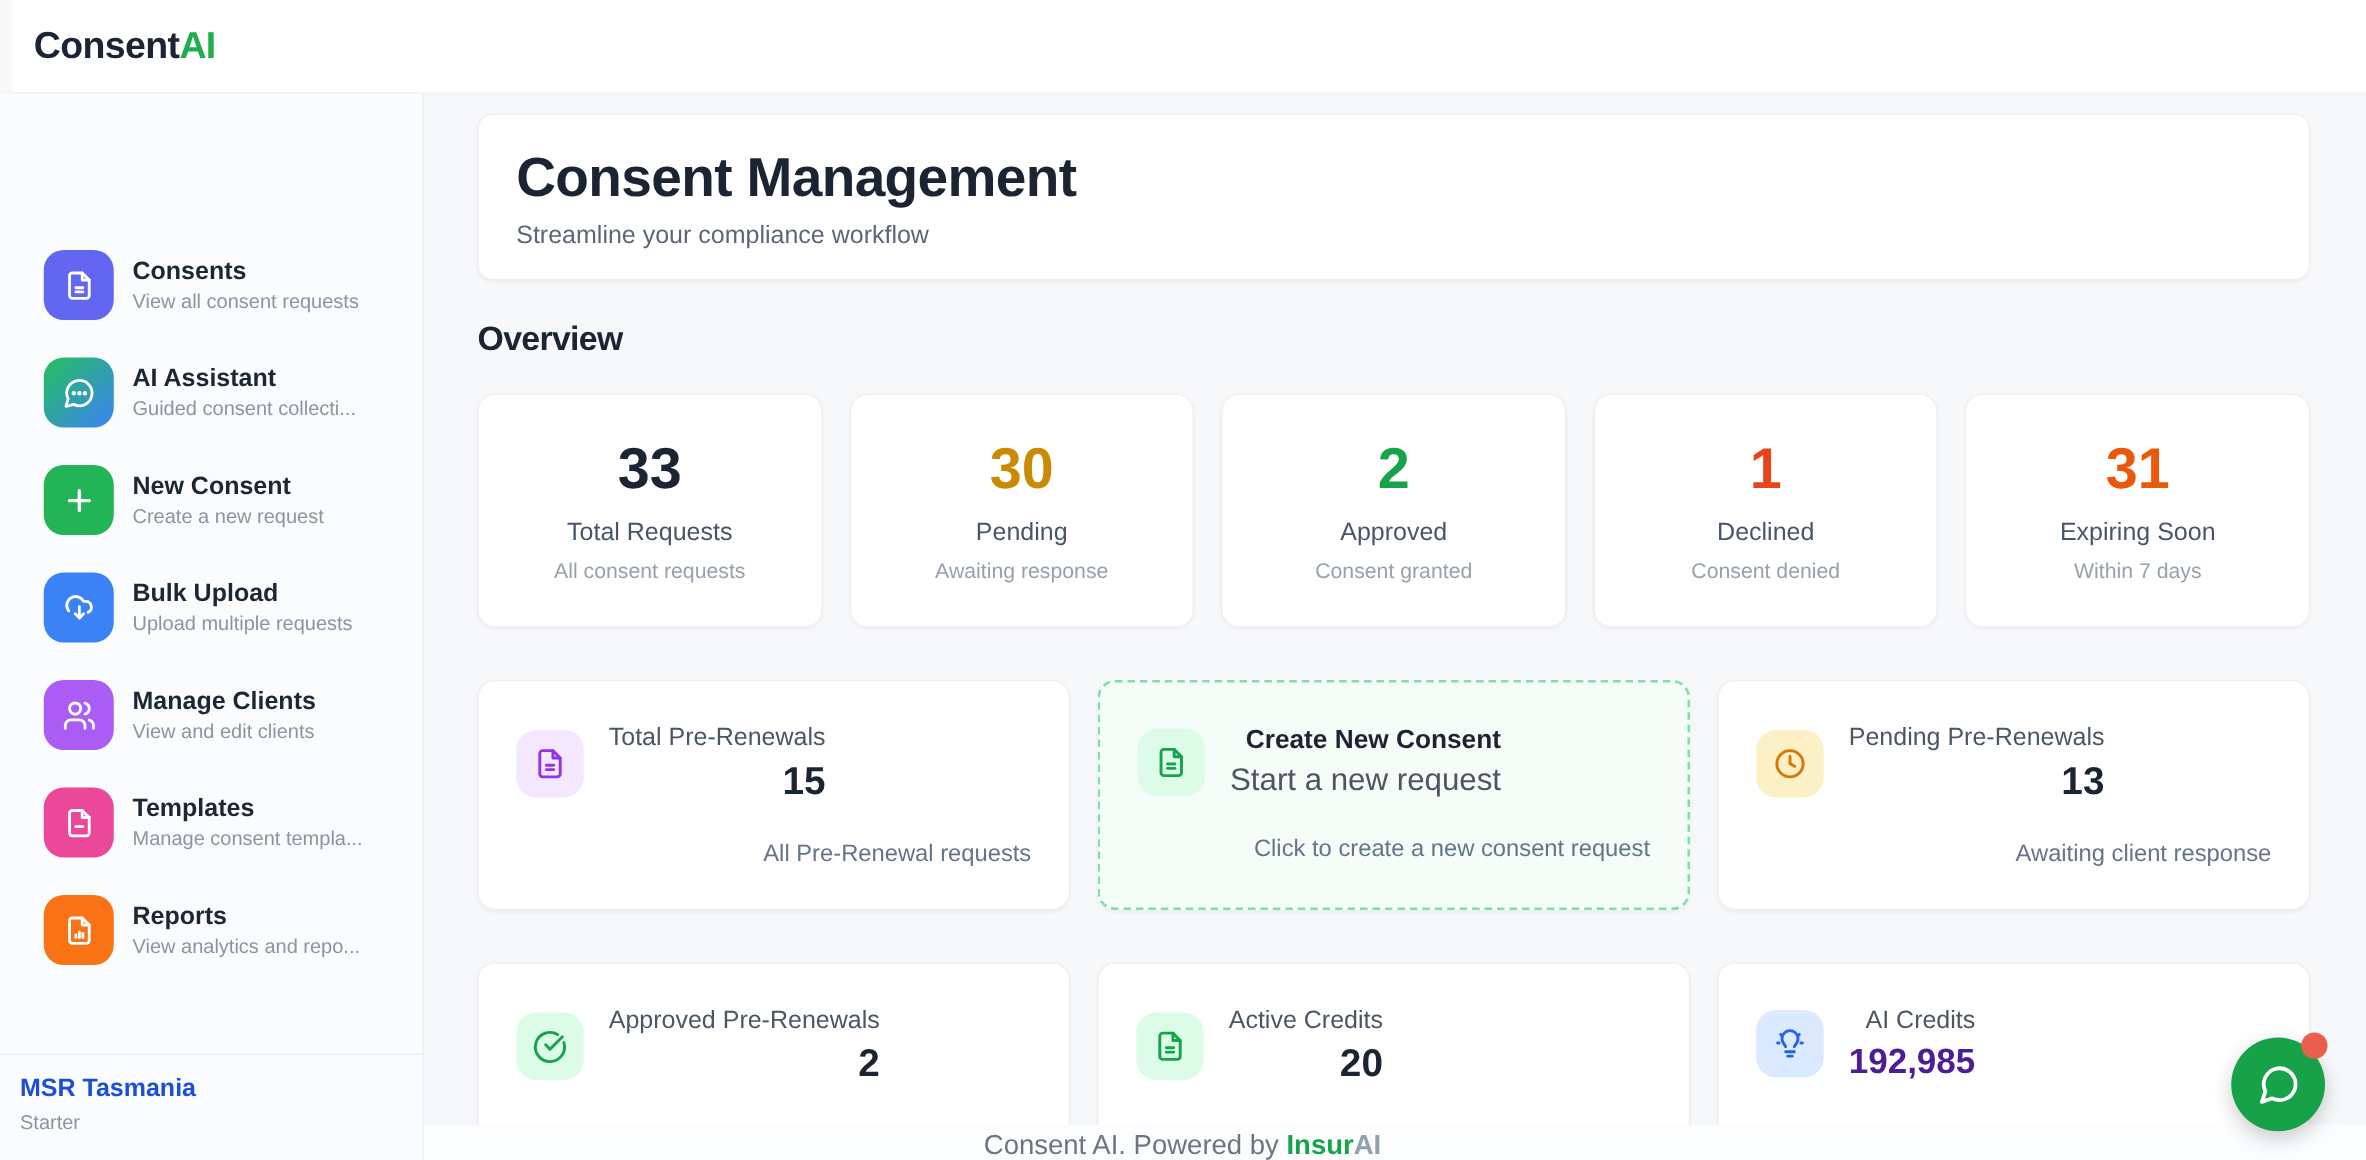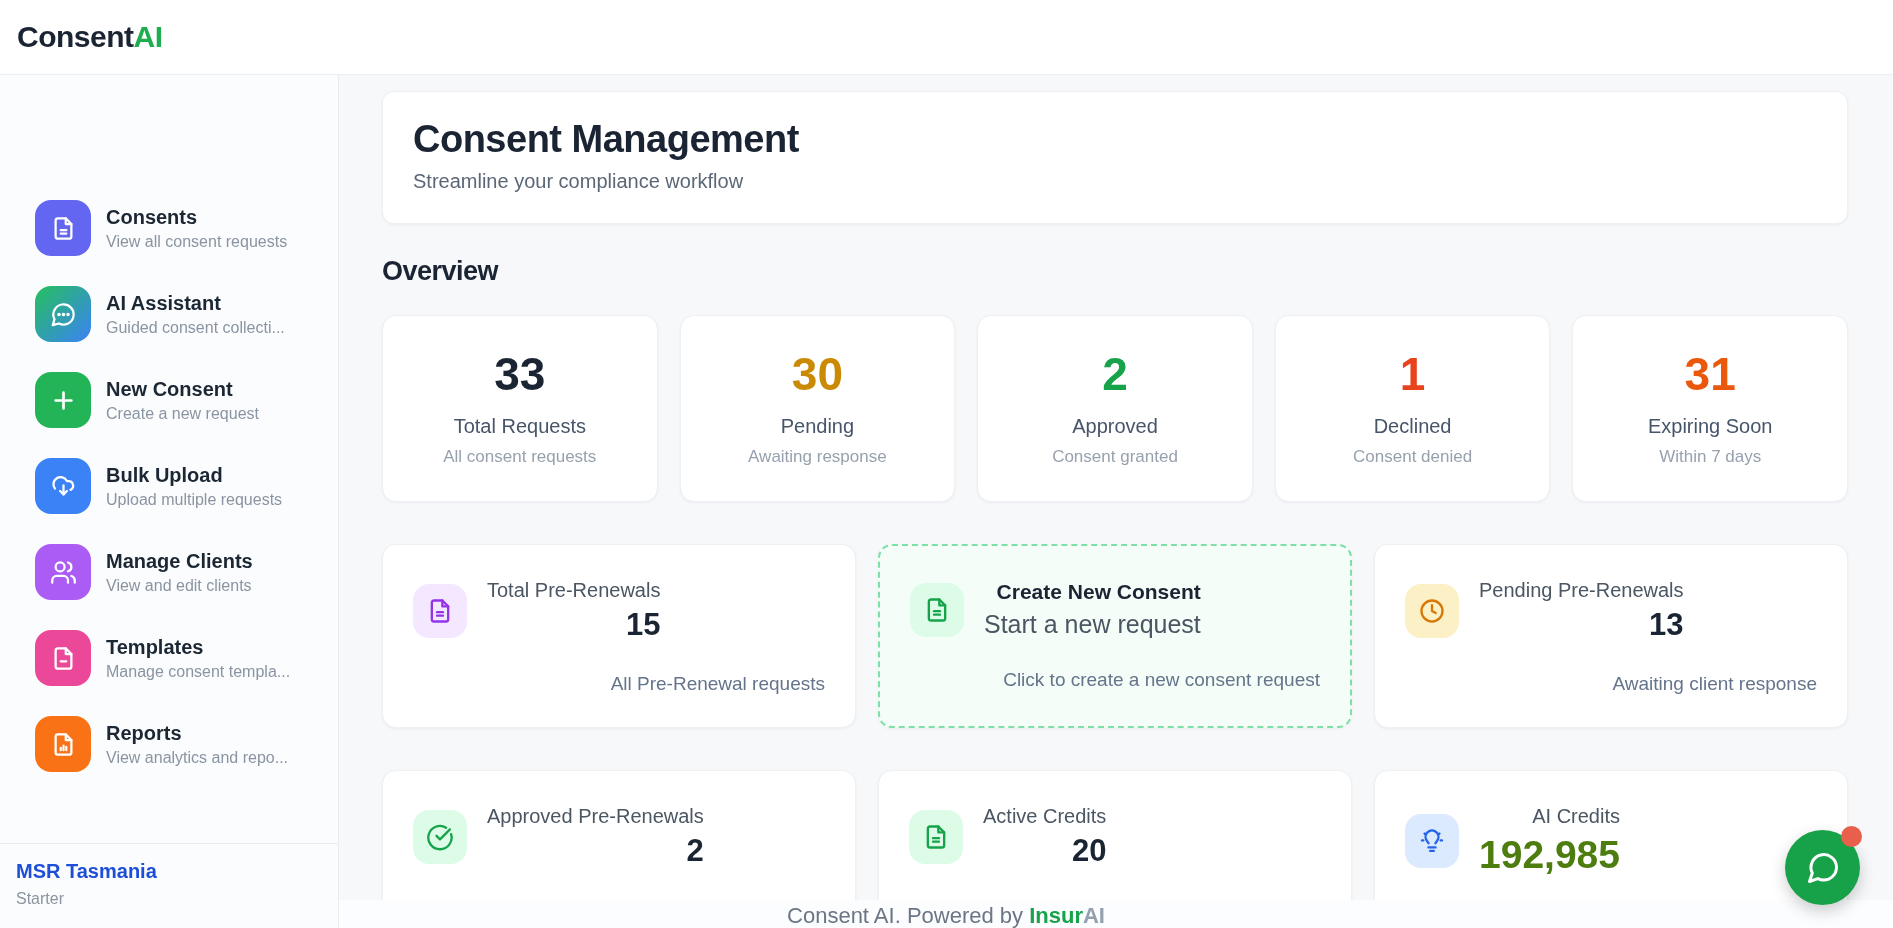--- a/index.html
+++ b/index.html
@@ -6,21 +6,21 @@
   html,body { width: 1893px; height: 928px; }
   body {
     font-family: "Liberation Sans", sans-serif;
     background: #f7f8fa;
     position: relative;
     overflow: hidden;
     color: #1a2433;
   }
   
   .topbar {
-    position: absolute; top: 0; left: 0; right: 0; height: 75px;
+    position: absolute; top: 0; left: 10px; right: 0; height: 75px;
     background: #ffffff; border-bottom: 1px solid #eceef1; z-index: 30;
     display: flex; align-items: center; padding-left: 17px;
   }
   .logo { font-size: 30px; font-weight: 800; letter-spacing: -0.5px; cursor: pointer; }
   .logo .dark { color: #1a2433; }
   .logo .accent { color: #1eae4f; }
   
   .sidebar {
     position: absolute; top: 75px; left: 0; bottom: 0; width: 339px;
     background: #fbfcfd; border-right: 1px solid #e9ecf0; z-index: 20;
@@ -48,21 +48,21 @@
   }
   .account-name { font-size: 20px; font-weight: 700; color: #1d4ed8; }
   .account-plan { font-size: 16px; color: #8a94a2; margin-top: 7px; }
   
   .main { position: absolute; top: 75px; left: 339px; right: 0; bottom: 0; padding: 16px 45px 0 43px; }
   .card {
     background: #ffffff; border: 1px solid #eef0f3; border-radius: 14px;
     box-shadow: 0 1px 3px rgba(16,24,40,0.05);
   }
   .hero { height: 133px; padding: 26px 30px; border-radius: 12px; }
-  .hero-title { font-size: 38px; font-weight: 800; color: #1a2433; letter-spacing: -0.5px; }
+  .hero-title { font-size: 44px; font-weight: 800; color: #1a2433; letter-spacing: -0.5px; }
   .hero-sub { font-size: 20px; color: #5b6777; margin-top: 9px; }
   .overview-heading { font-size: 27px; font-weight: 800; color: #1a2433; margin: 32px 0 28px; letter-spacing: -0.5px; }
   
   .stats-row { display: grid; grid-template-columns: repeat(5, 1fr); gap: 22px; }
   .stat-card { height: 187px; display: flex; flex-direction: column; align-items: center; justify-content: center; text-align: center; }
   .stat-value { font-size: 46px; font-weight: 800; line-height: 1; }
   .v-navy { color: #1a2433; } .v-amber { color: #ca8a04; } .v-green { color: #16a34a; }
   .v-red { color: #e8431c; } .v-orange { color: #ea580c; }
   .stat-label { font-size: 20px; color: #475569; margin-top: 18px; }
   .stat-sub { font-size: 17px; color: #97a1ae; margin-top: 9px; }
@@ -71,21 +71,21 @@
   .feature-card { height: 184px; padding: 26px 30px; display: flex; flex-direction: column; cursor: pointer; text-align: right; }
   .feature-top { display: flex; align-items: center; gap: 20px; margin-top: 8px; }
   .icon-box { width: 54px; height: 54px; border-radius: 16px; flex: 0 0 54px; display: flex; align-items: center; justify-content: center; }
   .icon-box svg { width: 28px; height: 28px; }
   .ib-purple { background: #f3e8ff; color: #9333ea; }
   .ib-green  { background: #dcfce7; color: #16a34a; }
   .ib-amber  { background: #fbf0c6; color: #d97706; }
   .ib-blue   { background: #dbeafe; color: #2563eb; }
   .feature-title { font-size: 20px; color: #4b5663; }
   .feature-value { font-size: 31px; font-weight: 800; color: #1a2433; margin-top: 5px; }
-  .feature-value.blue { color: #4d7c0f; font-size: 39px; }
+  .feature-value.blue { color: #4c1d95; font-size: 28px; }
   .feature-note { font-size: 19px; color: #64748b; margin-top: 30px; }
   .create-card { background: #f4fdf7; border: 2px dashed #7fe0a7; }
   .create-title { font-size: 21px; font-weight: 700; color: #1a2433; }
   .create-sub { font-size: 25px; color: #4b5663; margin-top: 6px; }
   
   .footer { position: absolute; left: 339px; right: 0; bottom: 0; height: 28px; background: #fcfdfe; z-index: 25; }
   .footer-text {
     position: absolute; left: 607px; top: 3px; transform: translateX(-50%);
     font-size: 22px; color: #6b7684; white-space: nowrap;
   }

